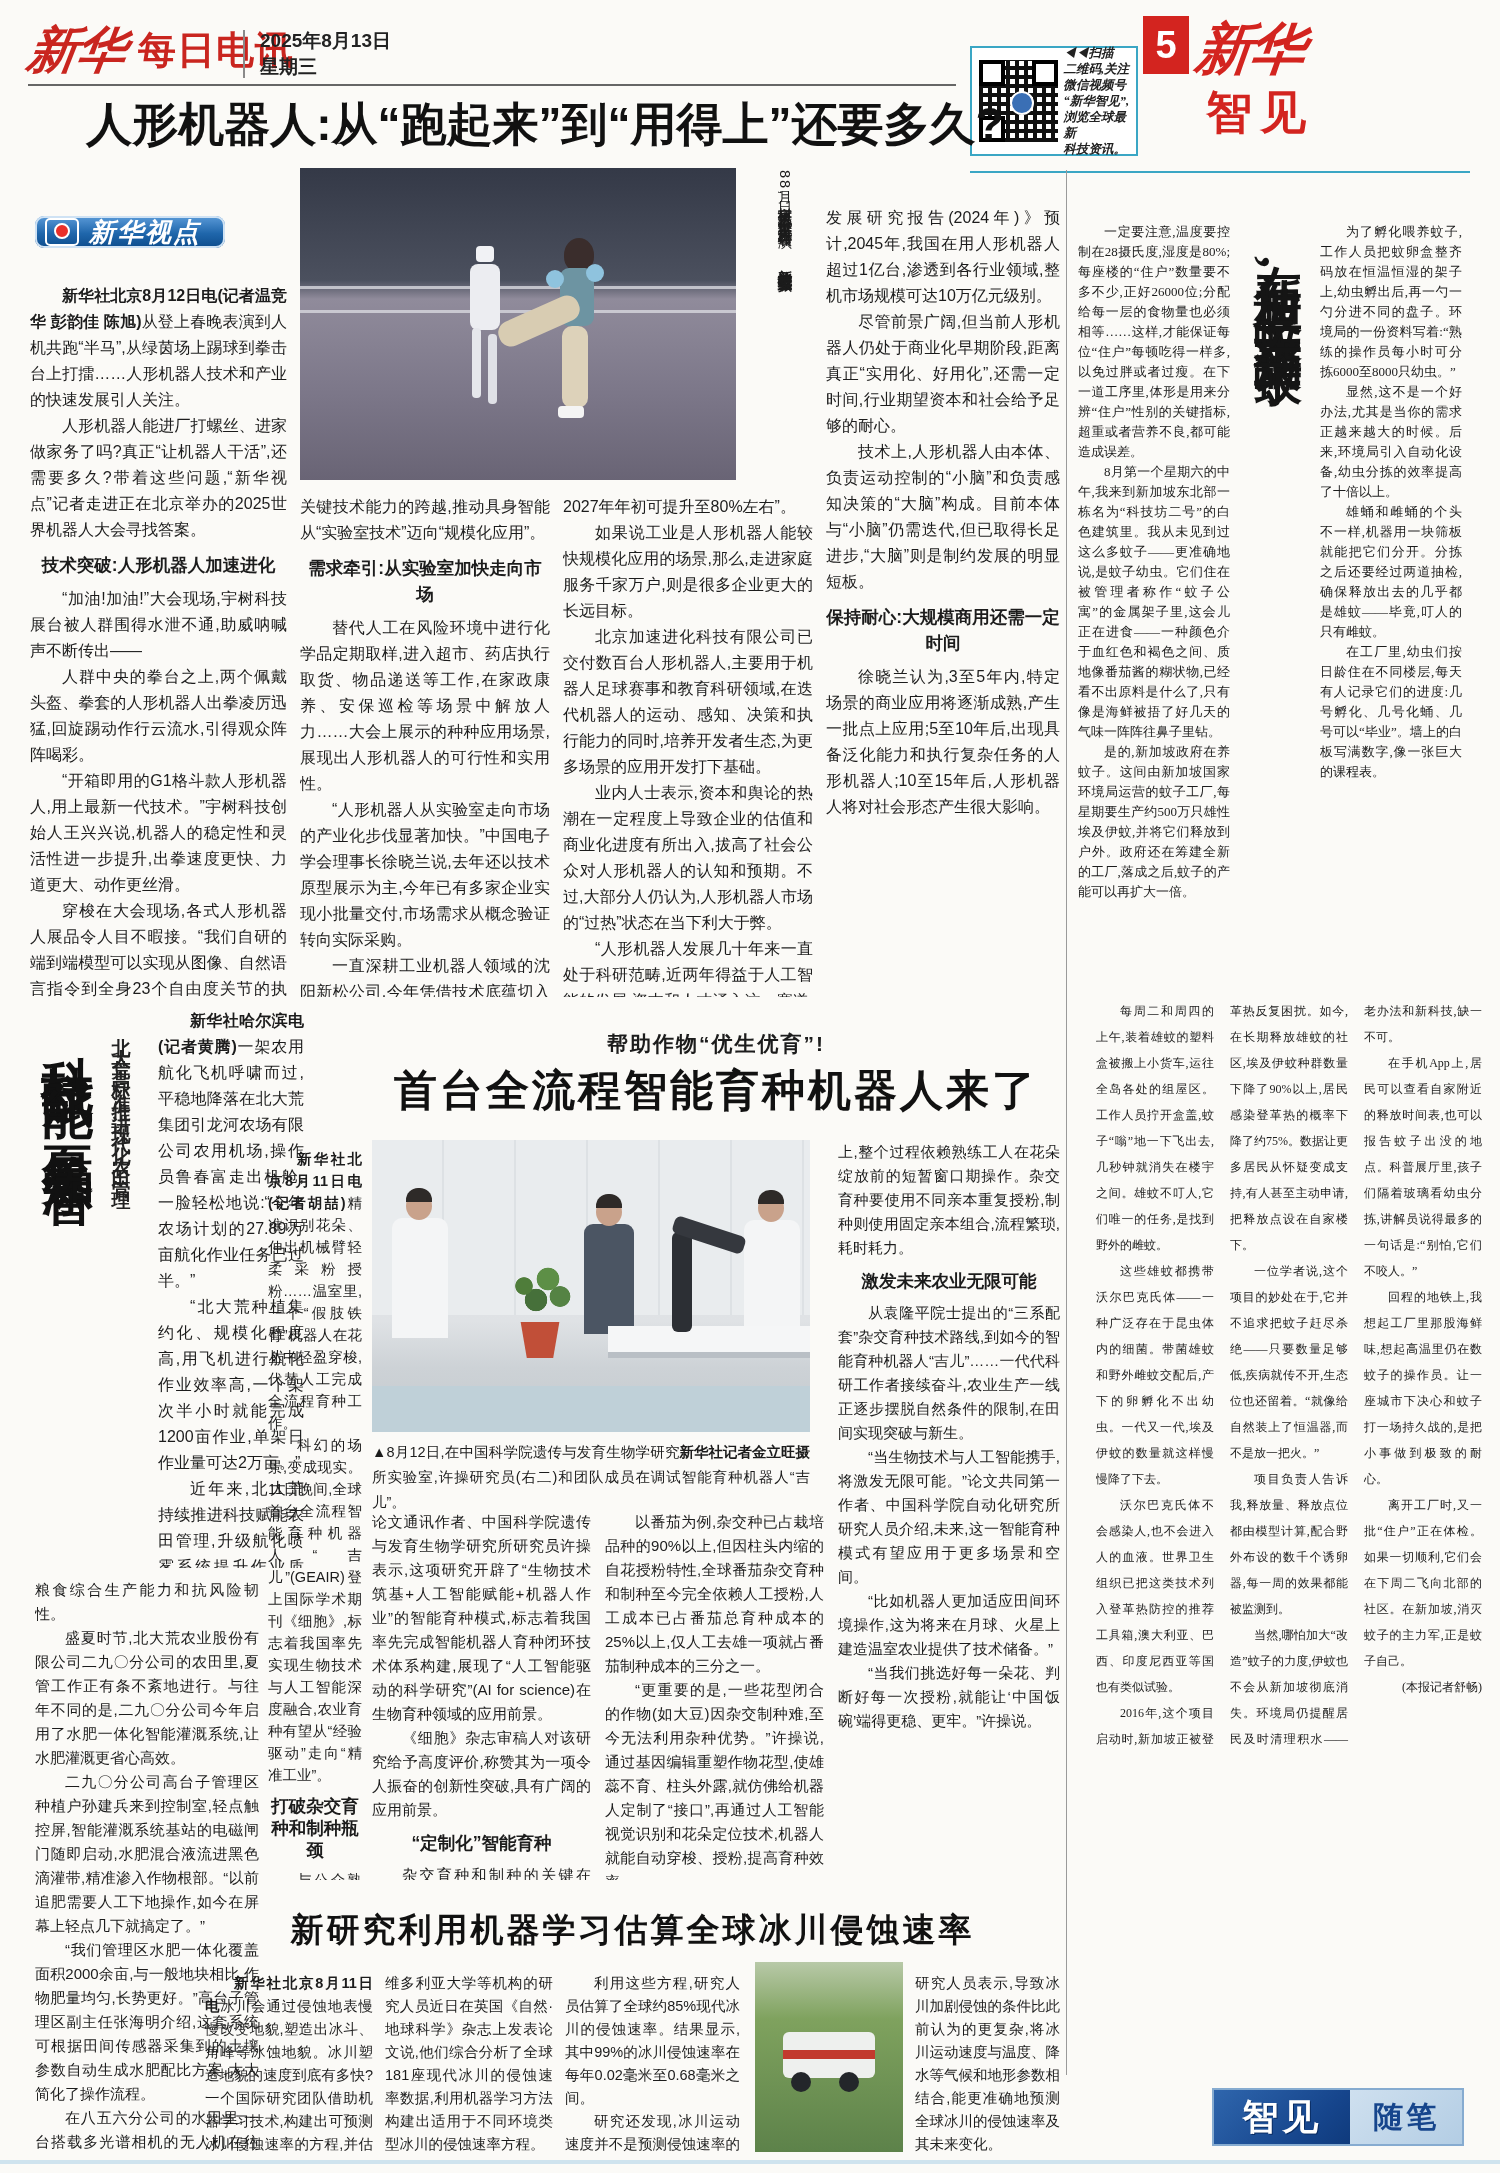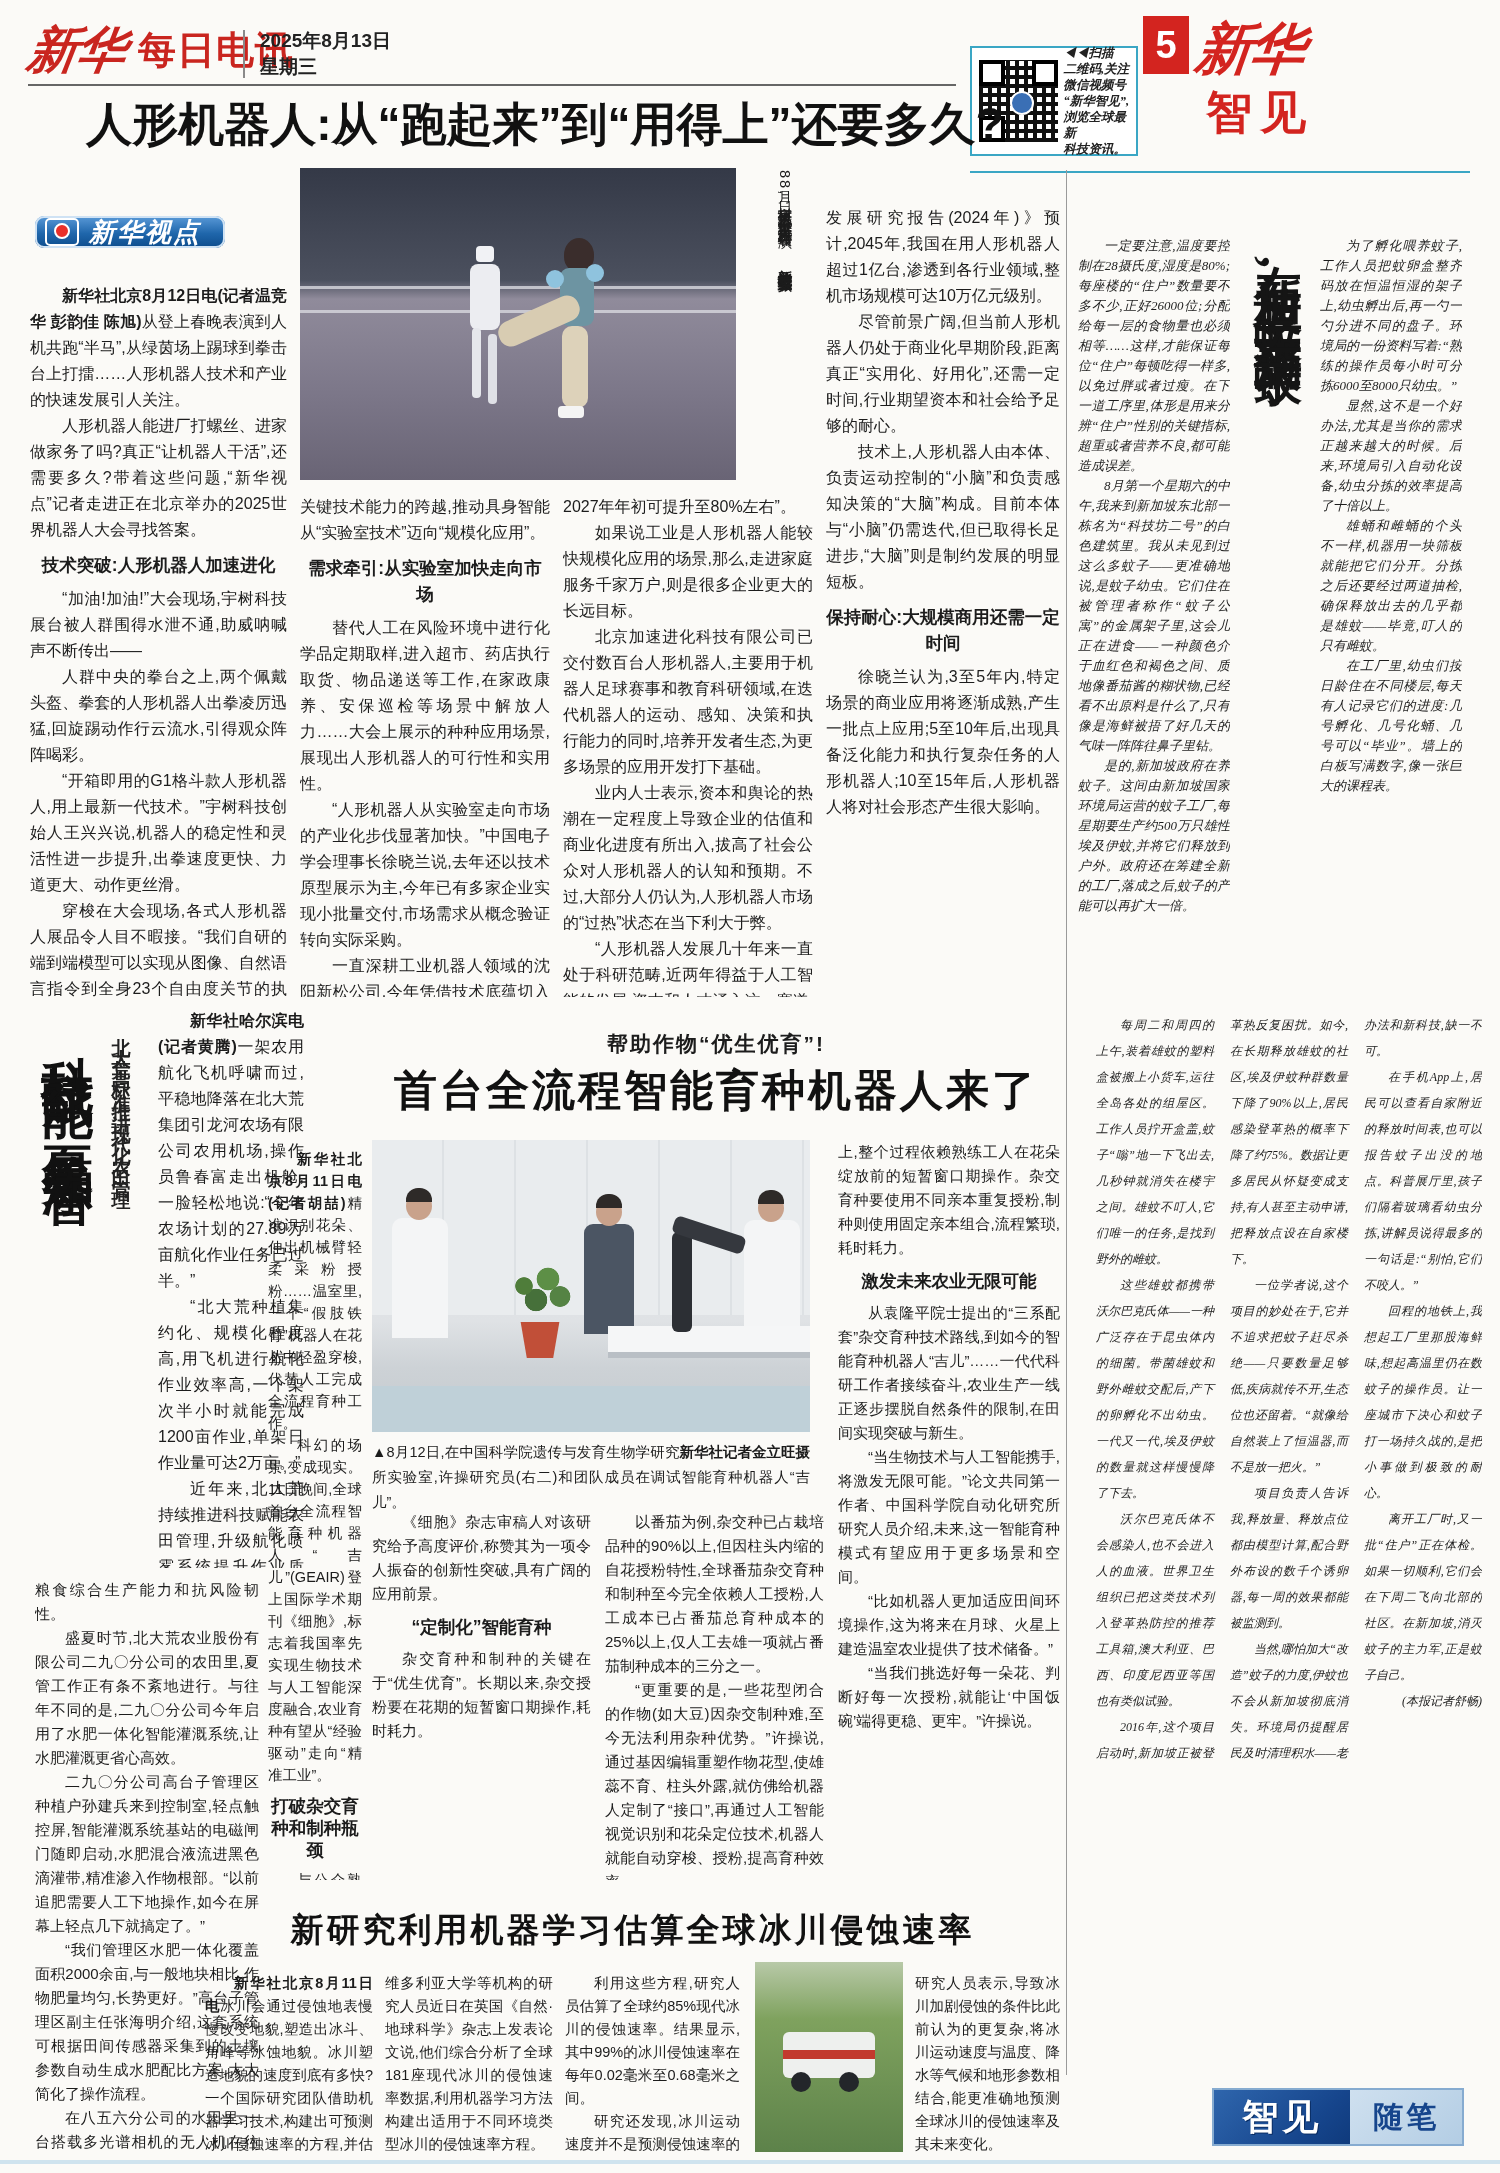--- a/index.html
+++ b/index.html
@@ -61,21 +61,21 @@
   .w-pants{position:absolute;left:196px;top:140px;width:86px;height:26px;background:#d8ccb2;border-radius:12px;transform:rotate(-24deg);}
   .w-pants2{position:absolute;left:262px;top:158px;width:26px;height:82px;background:#ddd2ba;border-radius:10px;}
   .w-glove1{position:absolute;left:246px;top:102px;width:18px;height:18px;background:#8fc3de;border-radius:50%;}
   .w-glove2{position:absolute;left:286px;top:96px;width:18px;height:18px;background:#8fc3de;border-radius:50%;}
   .w-shoe{position:absolute;left:258px;top:238px;width:26px;height:12px;background:#f4f4f4;border-radius:4px;}
   .p1cap{left:742px;top:170px;width:56px;height:310px;writing-mode:vertical-rl;
          font-size:14.5px;line-height:26px;letter-spacing:1px;text-align:left;}
   .p1cap b{display:inline-block;margin-top:14px;}
   .vdiv{left:1066px;top:170px;width:1px;height:1905px;background:#9a9a9a;}
   
-  .kai{font-family:"Liberation Serif",serif;font-style:italic;margin-top:14px;}
+  .kai{font-family:"Liberation Serif",serif;}
   .mq-a{left:1078px;top:222px;width:152px;height:762px;font-size:13px;line-height:20px;}
   .mq-c{left:1320px;top:222px;width:142px;height:762px;font-size:13px;line-height:20px;}
   .mq-title{left:1240px;top:228px;width:70px;height:775px;writing-mode:vertical-rl;
             font-family:"Liberation Serif",serif;font-weight:bold;font-size:48px;letter-spacing:7px;color:#151515;}
   .mq-low{left:1096px;top:998px;width:386px;height:1062px;column-count:3;column-gap:16px;
           font-size:12px;line-height:26px;overflow:hidden;text-align:justify;position:absolute;}
   
   .lt-title{left:40px;top:1015px;width:62px;height:560px;writing-mode:vertical-rl;
             font-family:"Liberation Serif",serif;font-weight:bold;font-size:52px;letter-spacing:10px;color:#111;}
   .lt-title .gap{display:inline-block;margin-top:26px;}
@@ -291,20 +291,21 @@
   <div class="arm1"></div>
   <div class="arm2"></div>
   <div class="floor"></div>
 </div>
 <div class="abs br-cap">
   <b>新华社记者金立旺摄</b>
   <span>▲8月12日,在中国科学院遗传与发育生物学研究所实验室,许操研究员(右二)和团队成员在调试智能育种机器人“吉儿”。</span>
 </div>
 
 <div class="abs col br-c2">
+    <div class="para cont">论文通讯作者、中国科学院遗传与发育生物学研究所研究员许操表示,这项研究开辟了“生物技术筑基+人工智能赋能+机器人作业”的智能育种模式,标志着我国率先完成智能机器人育种闭环技术体系构建,展现了“人工智能驱动的科学研究”(AI for science)在生物育种领域的应用前景。</div>
     <div class="para">《细胞》杂志审稿人对该研究给予高度评价,称赞其为一项令人振奋的创新性突破,具有广阔的应用前景。</div>
     <div class="sub">“定制化”智能育种</div>
     <div class="para">杂交育种和制种的关键在于“优生优育”。长期以来,杂交授粉要在花期的短暂窗口期操作,耗时耗力。</div>
   </div>
 <div class="abs col br-c3">
     <div class="para">以番茄为例,杂交种已占栽培品种的90%以上,但因柱头内缩的自花授粉特性,全球番茄杂交育种和制种至今完全依赖人工授粉,人工成本已占番茄总育种成本的25%以上,仅人工去雄一项就占番茄制种成本的三分之一。</div>
     <div class="para">“更重要的是,一些花型闭合的作物(如大豆)因杂交制种难,至今无法利用杂种优势。”许操说,通过基因编辑重塑作物花型,使雄蕊不育、柱头外露,就仿佛给机器人定制了“接口”,再通过人工智能视觉识别和花朵定位技术,机器人就能自动穿梭、授粉,提高育种效率。</div>
   </div>
 <div class="abs col br-c4">
     <div class="para cont">上,整个过程依赖熟练工人在花朵绽放前的短暂窗口期操作。杂交育种要使用不同亲本重复授粉,制种则使用固定亲本组合,流程繁琐,耗时耗力。</div>

